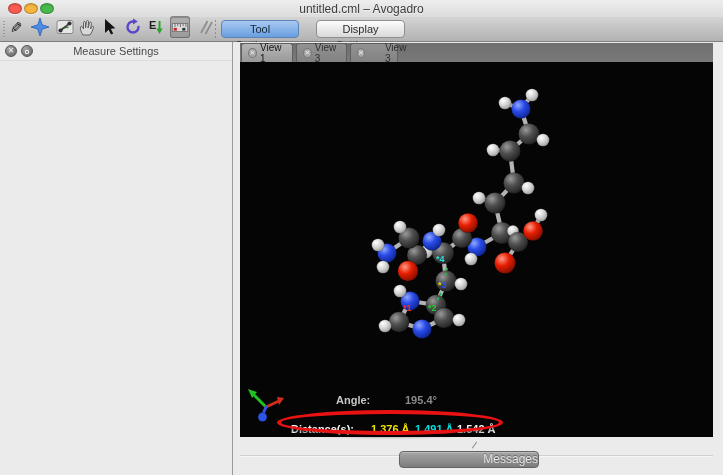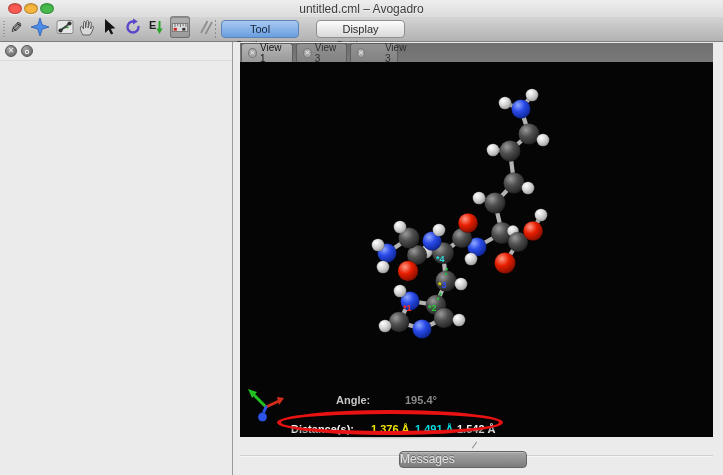--- a/index.html
+++ b/index.html
@@ -59,23 +59,23 @@
   .meas-label{position:absolute;left:51px;color:#c6c6c6;}
   .meas-value{position:absolute;left:120px;color:#8a8a8a;}
   .meas-row.dist .meas-label{color:#f4f4f4;text-align:center;}
   .dist-val{position:absolute;font-weight:bold;}
   .annotation-oval{position:absolute;left:37px;top:348px;width:226px;height:25px;
                    border:4.5px solid #e81212;border-radius:50%;
                    box-shadow:0 2px 3px rgba(0,0,0,.45), 0 1px 1px rgba(0,0,0,.3) inset;}
   
   .bottom-groove{position:absolute;left:240px;top:455px;width:473px;height:2px;
                  border-top:1px solid #d0d0d0;border-bottom:1px solid #f6f6f6;}
-  .messages-btn{position:absolute;left:399px;top:451px;width:128px;height:17px;border-radius:4px;
+  .messages-btn{position:absolute;left:399px;top:451px;width:140px;height:17px;border-radius:4px;
                 background:linear-gradient(#a6a6a6,#7c7c7c);border:1px solid #646464;
-                color:#e3e3e3;font-size:12px;line-height:15px;text-align:left;padding:0;
+                color:#e3e3e3;font-size:12px;line-height:15px;text-align:right;padding:0;
                 text-shadow:0 -1px 0 rgba(0,0,0,.35);box-shadow:0 1px 0 rgba(255,255,255,.25) inset;}
   .cursor-mark{position:absolute;left:471px;top:441px;width:7px;height:7px;}
   .cursor-mark::before{content:"";position:absolute;left:3px;top:0;width:1px;height:8px;background:#8a8a8a;
                        transform:rotate(35deg);}
 </style>
 </head>
 <body>
 
 <div class="window">
 
@@ -154,20 +154,21 @@
     <button class="chrome-btn blue" id="tool-settings">Tool Settings...</button>
     <button class="chrome-btn" id="display-settings">Display Settings...</button>
   </div>
 
   <div class="panel">
     <div class="panel-header">
       <button class="pbtn close">✕</button>
       <button class="pbtn float">
           <i></i>
         </button>
+      <div class="panel-title">Measure Settings</div>
     </div>
   </div>
 
   <div class="right-bg"></div>
 
   <div class="tabstrip">
     <div class="tab active" style="left:1px;width:52px;">
       <button class="tab-close">✕</button>
       <span>View 1</span>
     </div>

